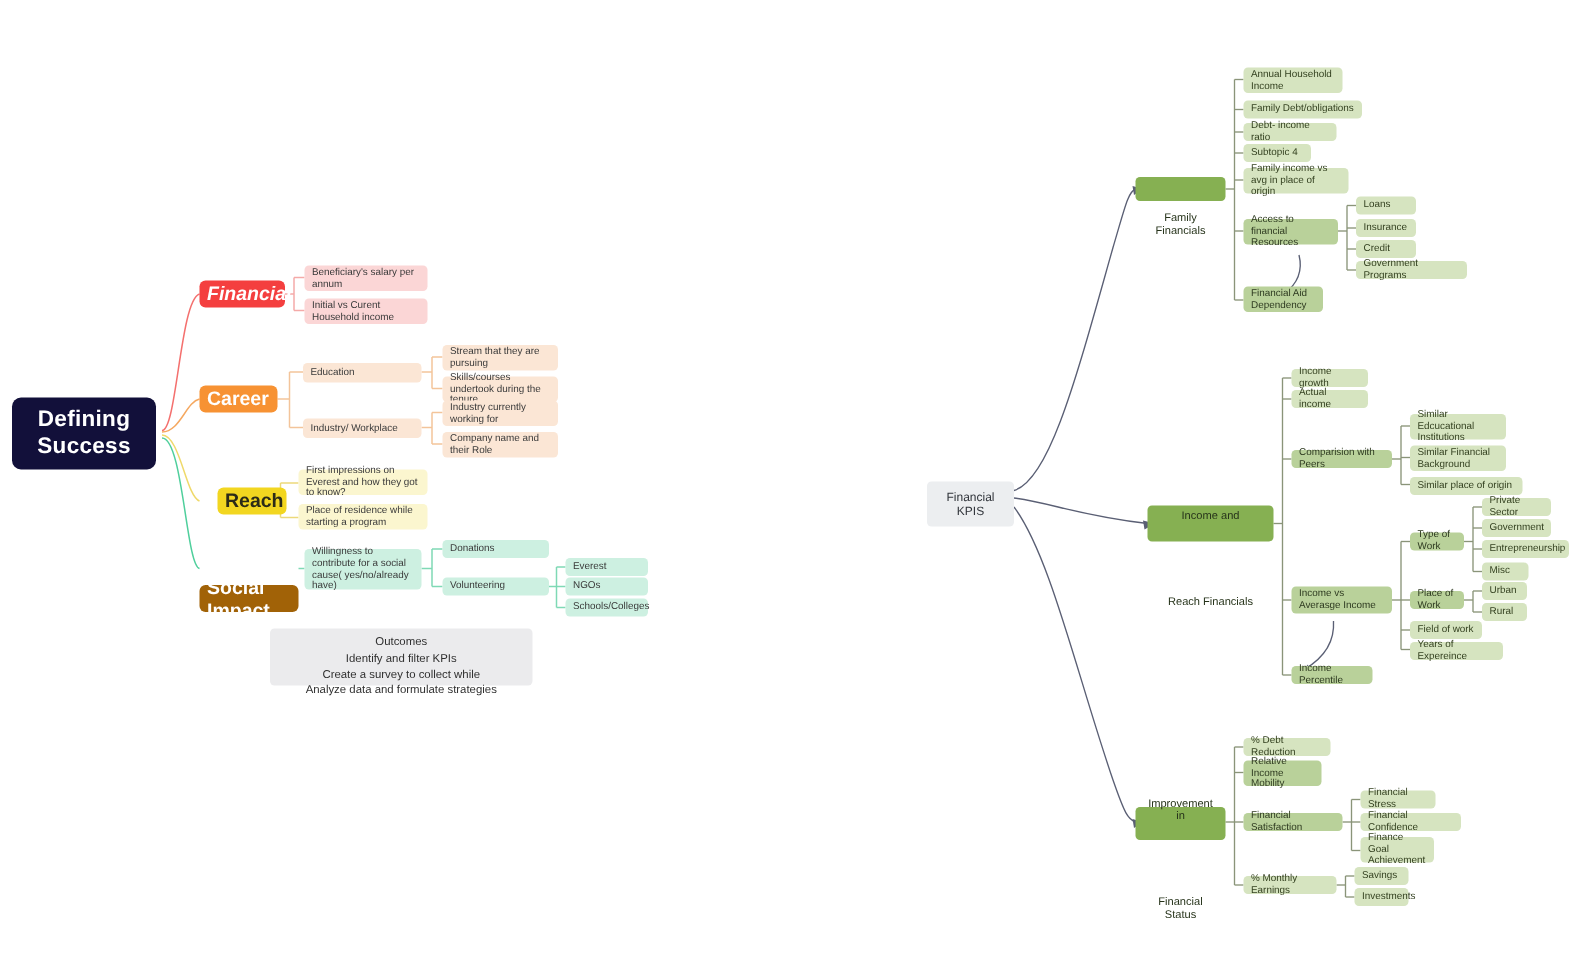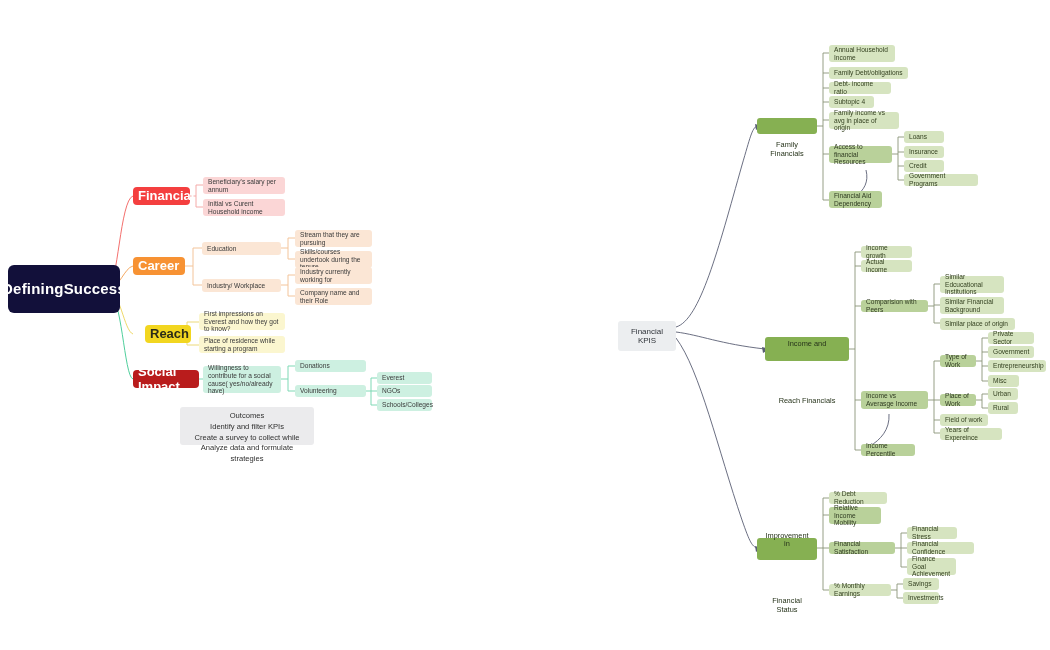--- a/index.html
+++ b/index.html
@@ -20,21 +20,21 @@
     background:#12103a;color:#ffffff;border-radius:6px;
     font-size:15px;font-weight:bold;text-align:center;
     justify-content:center;letter-spacing:.2px;
   }
   .root-left span{text-align:center;}
 
   .br{font-weight:bold;color:#ffffff;font-size:13px;border-radius:4px;}
   .br-financial{background:#f43f3f;}
   .br-career{background:#f79233;}
   .br-reach{background:#f2d620;color:#2b2b18;}
-  .br-social{background:#b91c1c;}
+  .br-social{background:#a16207;margin-top:20px;}
 
   .leaf{font-size:6.6px;color:#3a3a3a;border-radius:3px;}
   .l-fin{background:#fbd6d6;}
   .l-car{background:#fbe6d5;}
   .l-rea{background:#fbf6cf;}
   .l-soc{background:#cdf0e1;}
   .l-soc2{background:#cdf0e1;}
 
   .outcomes{
     position:absolute;background:#ebebed;border-radius:3px;
@@ -190,26 +190,26 @@
     <g fill="none" stroke="#5a5f74" stroke-width="0.9">
       <path d="M866 170 C869 182 864 190 856 196"></path>
       <path d="M889 414 C890 430 880 440 870 446"></path>
     </g>
     <g fill="#5a5f74" stroke="none">
       <path d="M858 193 l-5 5 6 1 z"></path>
       <path d="M872 443 l-5 5 6 1 z"></path>
     </g>
   </svg>
 
-  <div class="node root-left" style="left:8px;top:265px;width:112px;height:48px;flex-direction:row;justify-content:center;">
+  <div class="node root-left" style="left:8px;top:265px;width:96px;height:48px;flex-direction:column;justify-content:center;">
     <span>Defining</span>
     <span>Success</span>
   </div>
 
-  <div class="node br br-financial" style="left:133px;top:187px;width:57px;height:18px;">
+  <div class="node br br-financial" style="left:133px;top:187px;width:57px;height:18px;font-style:italic;">
     <span>Financial</span>
   </div>
   <div class="node leaf l-fin" style="left:203px;top:177px;width:82px;height:17px;">
     <span>Beneficiary's salary per annum</span>
   </div>
   <div class="node leaf l-fin" style="left:203px;top:199px;width:82px;height:17px;">
     <span>Initial vs Curent Household income</span>
   </div>
 
   <div class="node br br-career" style="left:133px;top:257px;width:52px;height:18px;">
@@ -259,21 +259,21 @@
   <div class="node leaf l-soc2" style="left:377px;top:372px;width:55px;height:12px;">
     <span>Everest</span>
   </div>
   <div class="node leaf l-soc2" style="left:377px;top:385px;width:55px;height:12px;">
     <span>NGOs</span>
   </div>
   <div class="node leaf l-soc2" style="left:377px;top:399px;width:55px;height:12px;">
     <span>Schools/Colleges</span>
   </div>
 
-  <div class="outcomes" style="left:180px;top:407px;width:134px;height:38px;">
+  <div class="outcomes" style="left:180px;top:419px;width:175px;height:38px;">
     <div>Outcomes</div>
     <div>Identify and filter KPIs</div>
     <div>Create a survey to collect while</div>
     <div>Analyze data and formulate strategies</div>
   </div>
 
   <div class="node root-right" style="left:618px;top:321px;width:58px;height:30px;">
     <span>Financial KPIS</span>
   </div>
 

